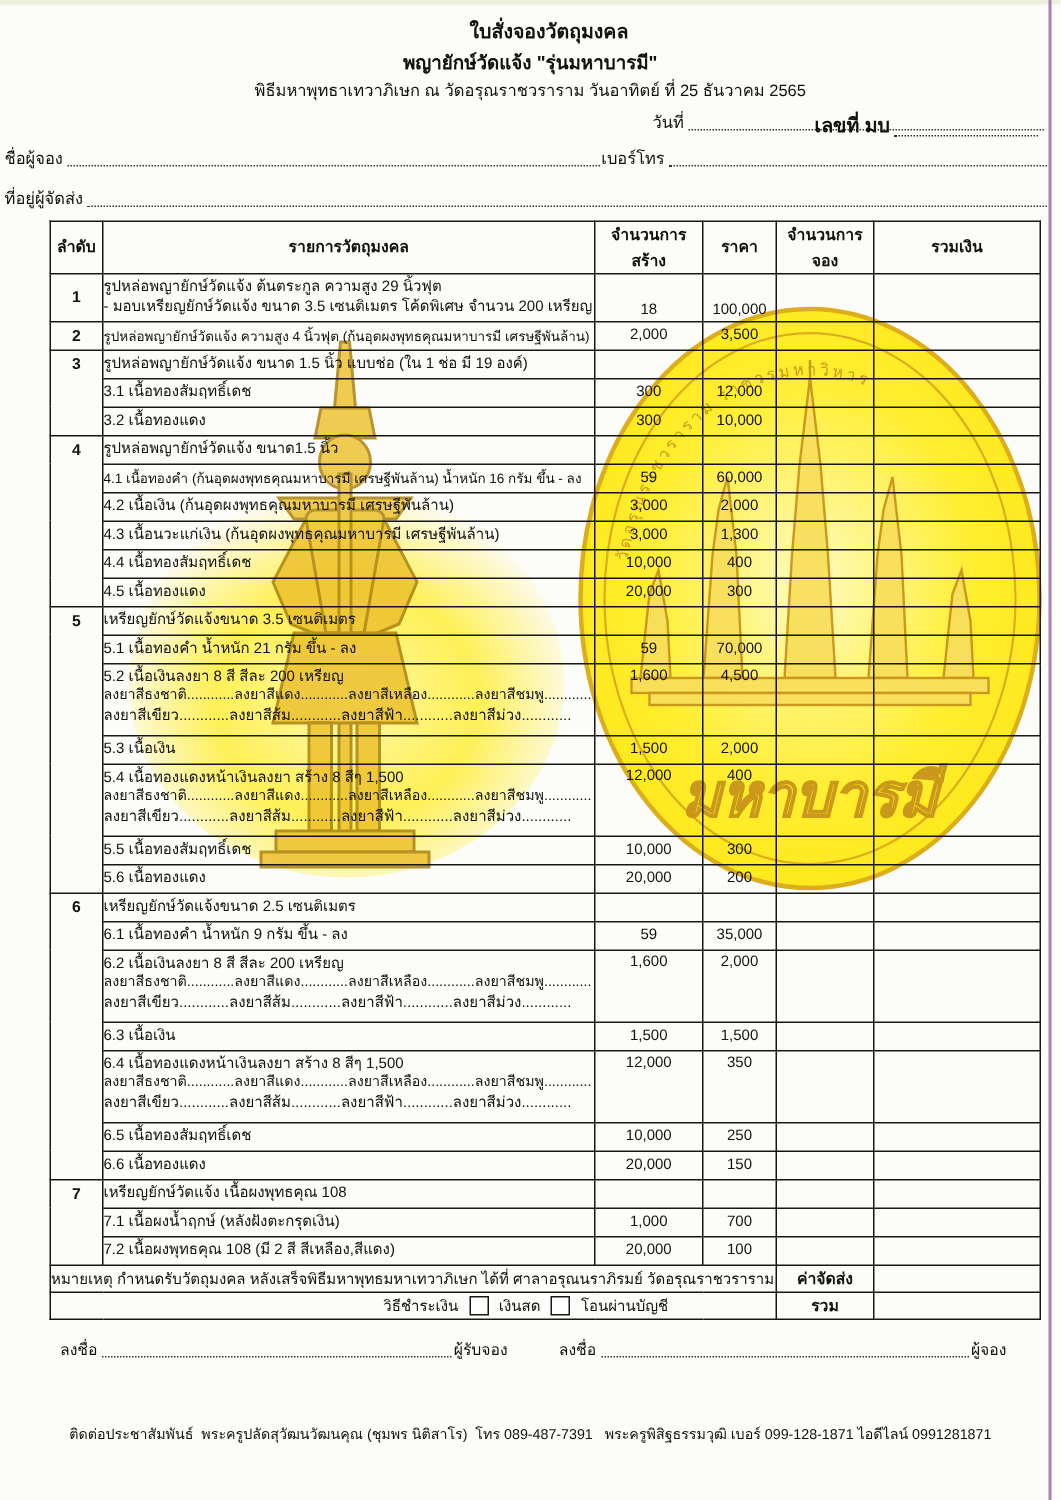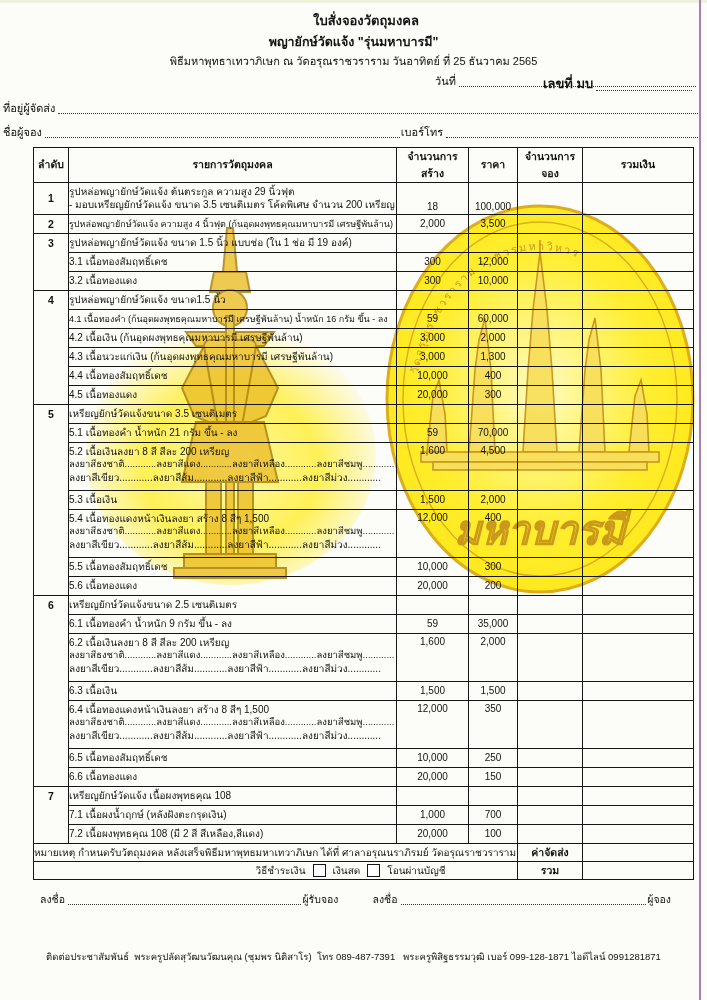--- a/index.html
+++ b/index.html
@@ -129,30 +129,30 @@
     <div class="docno">
       <span>เลขที่ มบ</span>
       <span class="fill"></span>
     </div>
 
     <div class="dateline">
       <span>วันที่</span>
       <span class="fill"></span>
     </div>
 
-    <div class="fline addr">
-      <span>ที่อยู่ผู้จัดส่ง</span>
-      <span class="fill"></span>
-    </div>
-
     <div class="fline name">
       <span>ชื่อผู้จอง</span>
       <span class="fill w355"></span>
       <span>เบอร์โทร</span>
       <span class="fill wrest"></span>
+    </div>
+
+    <div class="fline addr">
+      <span>ที่อยู่ผู้จัดส่ง</span>
+      <span class="fill"></span>
     </div>
 
     <table class="order">
       <colgroup>
         <col class="c0">
           <col class="c1">
           <col class="c2">
           <col class="c3">
           <col class="c4">
           <col class="c5">

